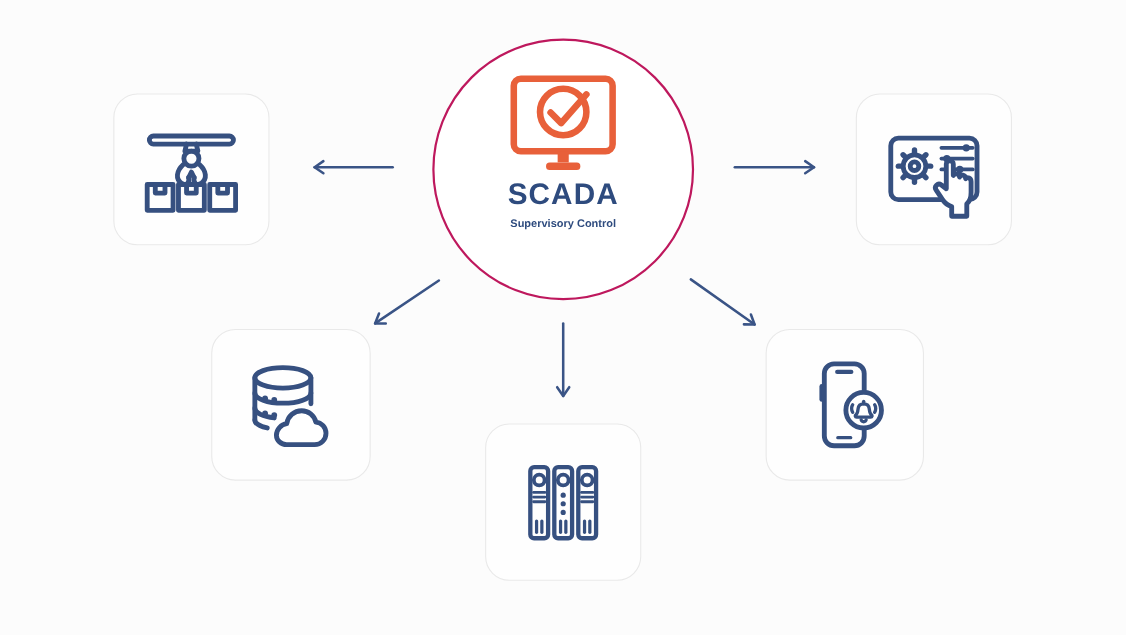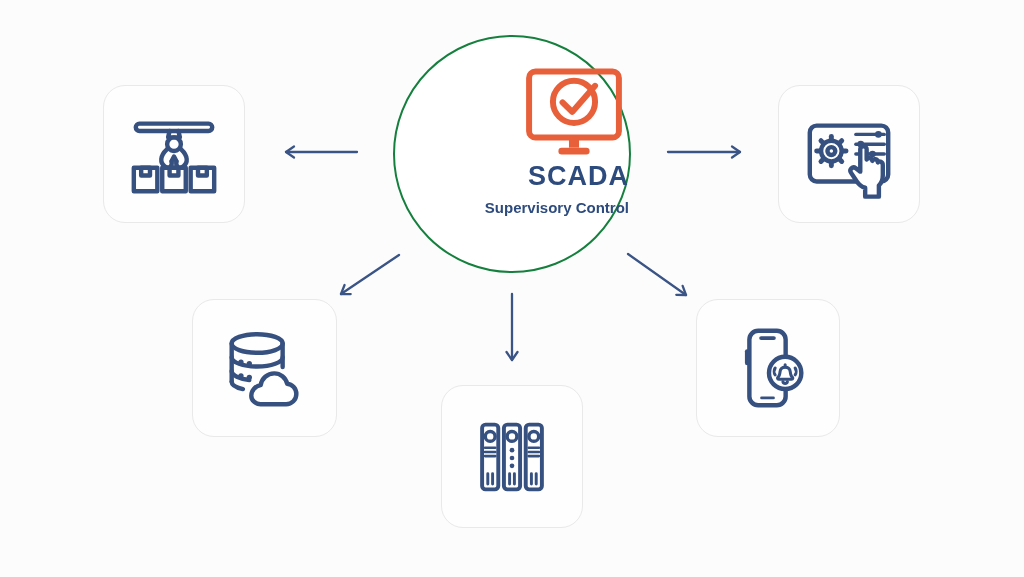--- a/index.html
+++ b/index.html
@@ -8,34 +8,34 @@
     background:#fcfcfc;
     font-family:"Liberation Sans", sans-serif;
     overflow:hidden;
   }
   .stage{position:relative;width:1024px;height:577px;}
 
   
   .hub{
     position:absolute;left:393px;top:35px;width:238px;height:238px;
     border-radius:50%;
-    border:2px solid #15803d;
+    border:2px solid #be185d;
     background:#ffffff;
     box-sizing:border-box;
-    display:flex;flex-direction:column;align-items:flex-end;
+    display:flex;flex-direction:column;align-items:center;
     padding-top:28px;
   }
   .hub-title{
     margin-top:4px;
     font-size:27px;font-weight:700;letter-spacing:1px;
     color:#2e4b7e;
   }
   .hub-subtitle{
     margin-top:6px;
-    font-size:15px;font-weight:700;line-height:1.28;
+    font-size:10px;font-weight:700;line-height:1.28;
     color:#2e4b7e;text-align:center;
   }
 
   
   .card{
     position:absolute;
     background:#fefefe;
     border:1px solid #e9e9e9;
     border-radius:22px;
     box-sizing:border-box;

